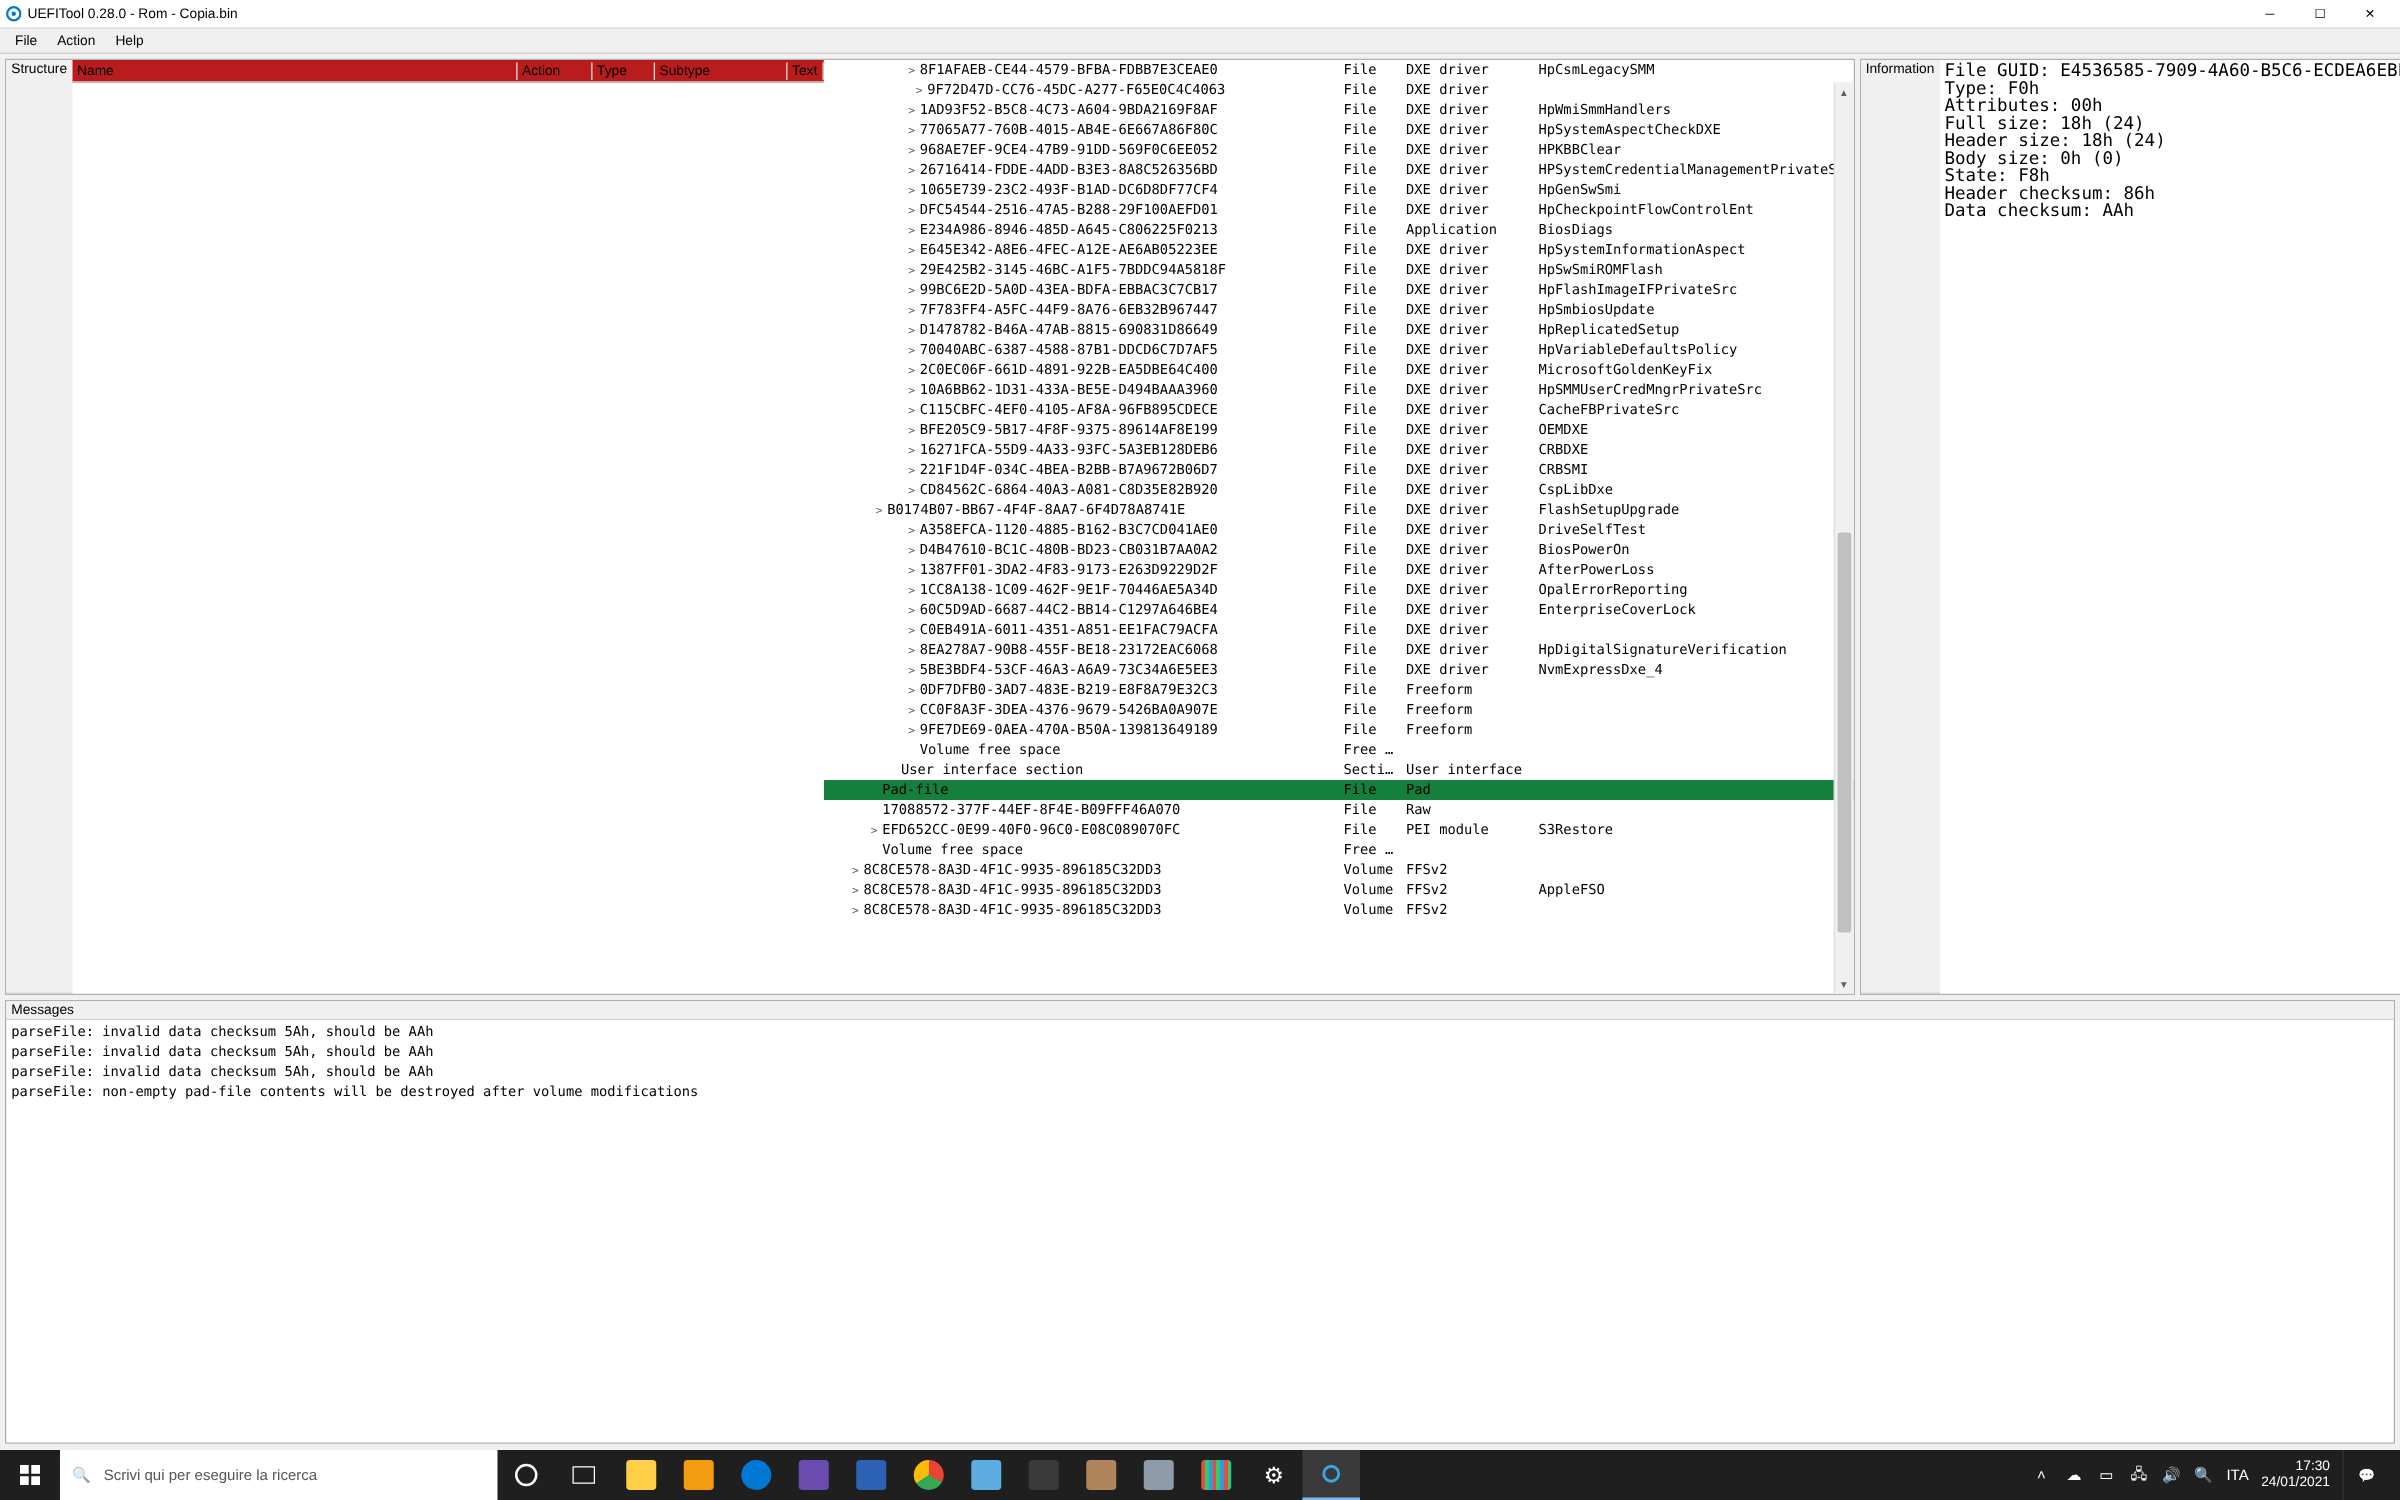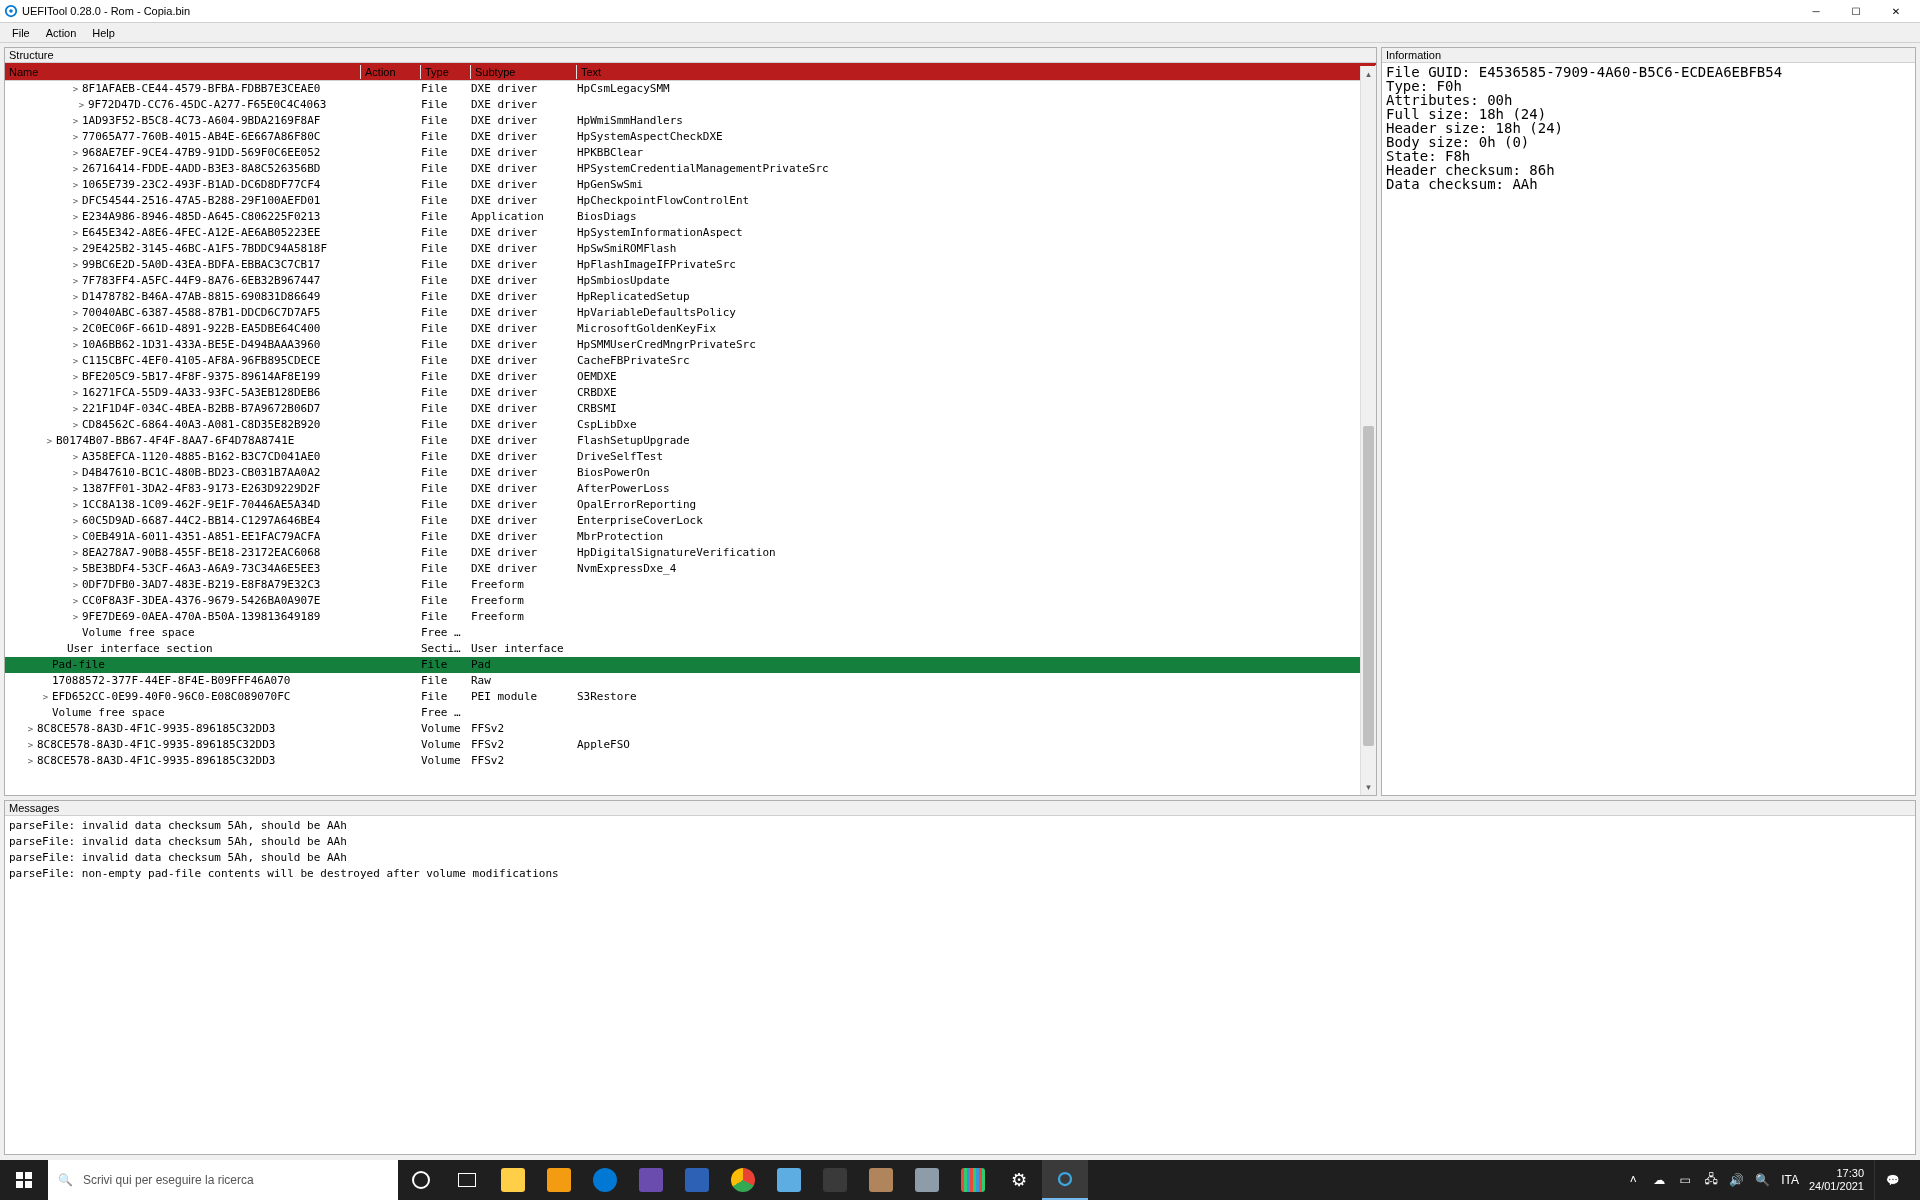--- a/index.html
+++ b/index.html
@@ -11,21 +11,21 @@
 .titlebar .title { flex: 1; font-size: 11px; color: #000;}
 .win-controls { display: flex; }
 .win-btn { width: 40px; height: 22px; display:flex; align-items:center; justify-content:center; font-size:10px; cursor:pointer;}
 
 
 .menubar { height: 20px; background: #f0f0f0; display: flex; align-items: center; padding: 0 4px; border-bottom: 1px solid #d0d0d0; font-size: 11px;}
 .menubar span { padding: 2px 8px; cursor:pointer;}
 
 
 .main { display: flex; height: 755px; padding: 2px 2px 0 2px; }
-.panel { border: 1px solid #b0b0b0; background: #fff; margin: 2px; display:flex; flex-direction:column; }
+.panel { border: 1px solid #b0b0b0; background: #fff; margin: 2px; display:flex; }
 .panel-title { background: #f0f0f0; padding: 1px 4px; font-size:11px; border-bottom:1px solid #d0d0d0;}
 .left-panel { flex: 1; position:relative;}
 .right-panel { width: 535px; }
 
 
 .tree-header { display:flex; background:#b91c1c; border-bottom:1px solid #d0d0d0; font-size:11px; height:18px; align-items:center;}
 .tree-header div { padding: 1px 4px; border-right: 1px solid #e0e0e0; white-space:nowrap; overflow:hidden;}
 .col-name { width: 356px; }
 .col-action { width: 60px; }
 .col-type { width: 50px; }
@@ -297,21 +297,20 @@
           <div class="cell-action"></div>
           <div class="cell-type">File</div>
           <div class="cell-subtype">DXE driver</div>
           <div class="cell-text">EnterpriseCoverLock</div>
         </div>
         <div class="tree-row">
           <div class="cell-name" style="padding-left: 66px;"><span class="expander">&gt;</span><span>C0EB491A-6011-4351-A851-EE1FAC79ACFA</span></div>
           <div class="cell-action"></div>
           <div class="cell-type">File</div>
           <div class="cell-subtype">DXE driver</div>
-          <div class="cell-text">MbrProtection</div>
         </div>
         <div class="tree-row">
           <div class="cell-name" style="padding-left: 66px;"><span class="expander">&gt;</span><span>8EA278A7-90B8-455F-BE18-23172EAC6068</span></div>
           <div class="cell-action"></div>
           <div class="cell-type">File</div>
           <div class="cell-subtype">DXE driver</div>
           <div class="cell-text">HpDigitalSignatureVerification</div>
         </div>
         <div class="tree-row">
           <div class="cell-name" style="padding-left: 66px;"><span class="expander">&gt;</span><span>5BE3BDF4-53CF-46A3-A6A9-73C34A6E5EE3</span></div>

